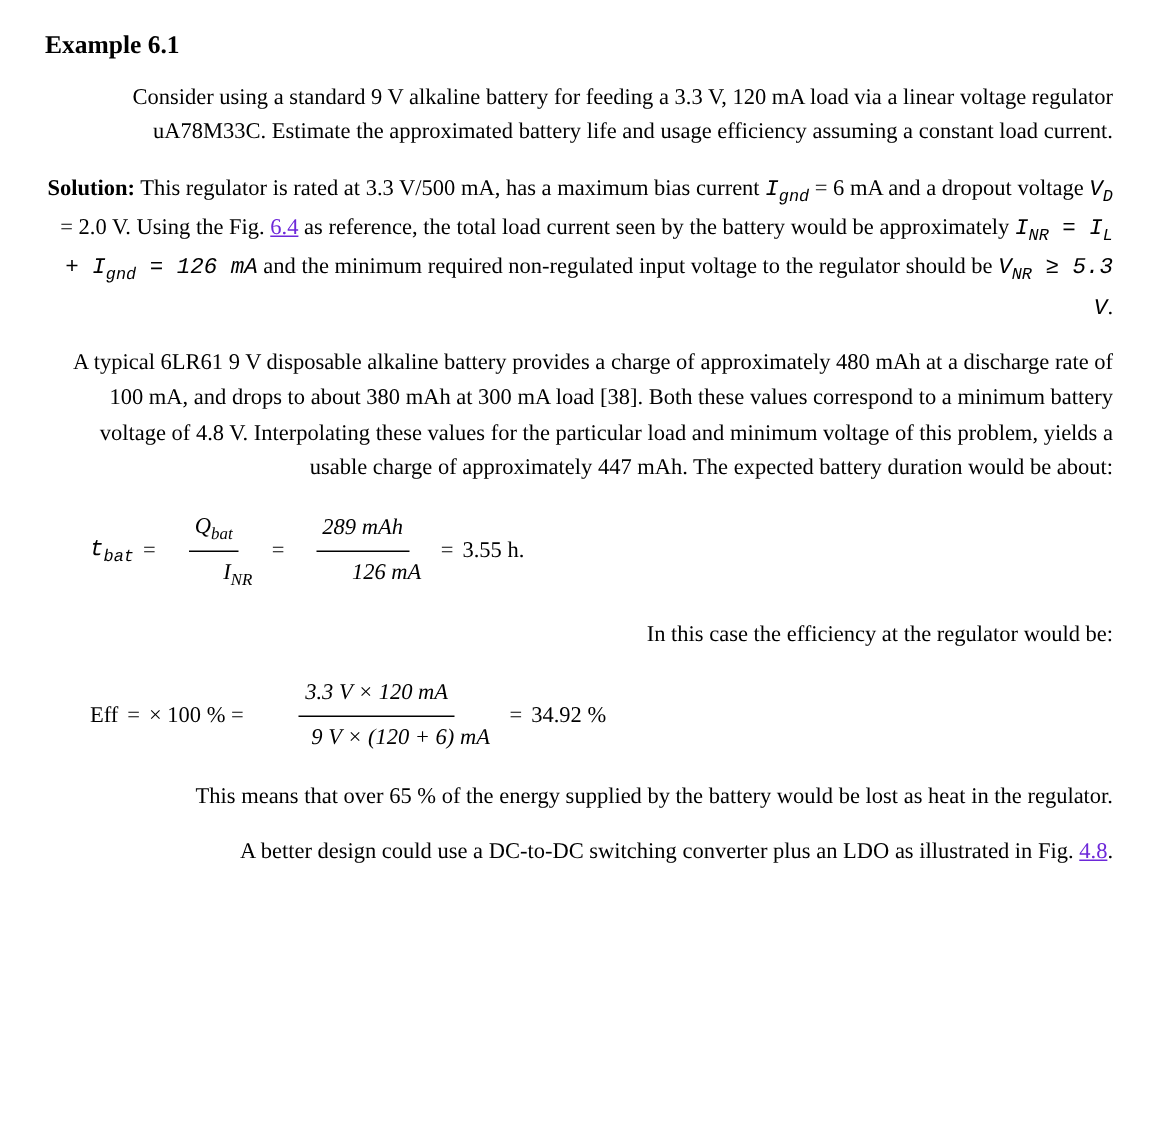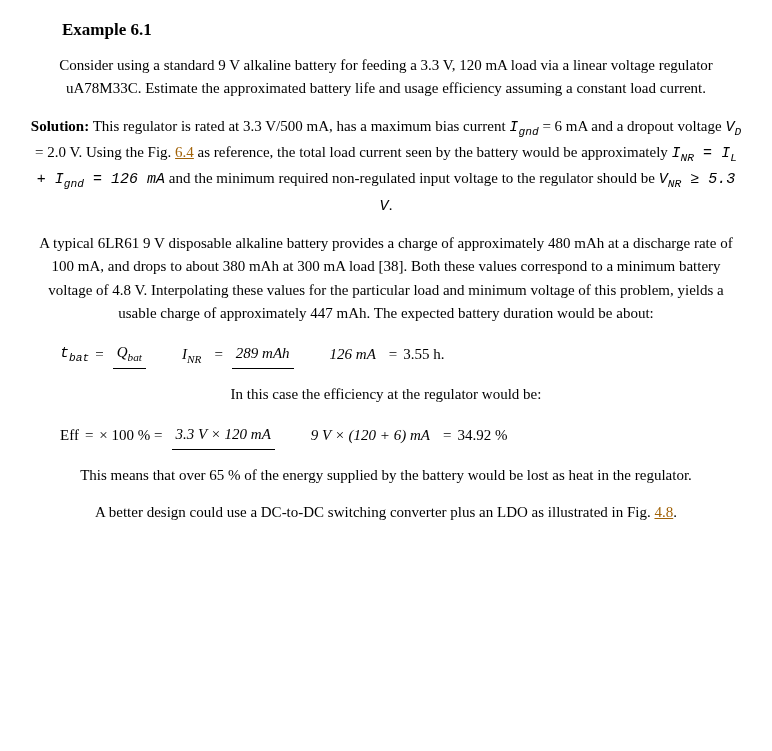--- a/index.html
+++ b/index.html
@@ -19,44 +19,44 @@
 
     .page-content {
       padding: 20px 30px 20px 30px;
       max-width: 772px;
     }
 
     .example-title {
       font-size: 17px;
       font-weight: bold;
       margin-bottom: 14px;
-      margin-left: 32px;
     }
 
     .paragraph {
       line-height: 1.55;
       margin-bottom: 14px;
-      text-align: center;
+      text-align: right;
     }
 
     .bold {
       font-weight: bold;
     }
 
     a {
-      color: #a16207;
+      color: #6d28d9;
     }
 
     .math-block {
       margin: 10px 0 14px 30px;
       line-height: 1.8;
     }
 
     .fraction {
       display: inline-flex;
+      flex-direction: column;
       align-items: center;
       vertical-align: middle;
       margin: 0 3px;
     }
 
     .fraction .numerator {
       border-bottom: 1px solid #000;
       padding: 0 4px 1px 4px;
       text-align: center;
       font-style: italic;

